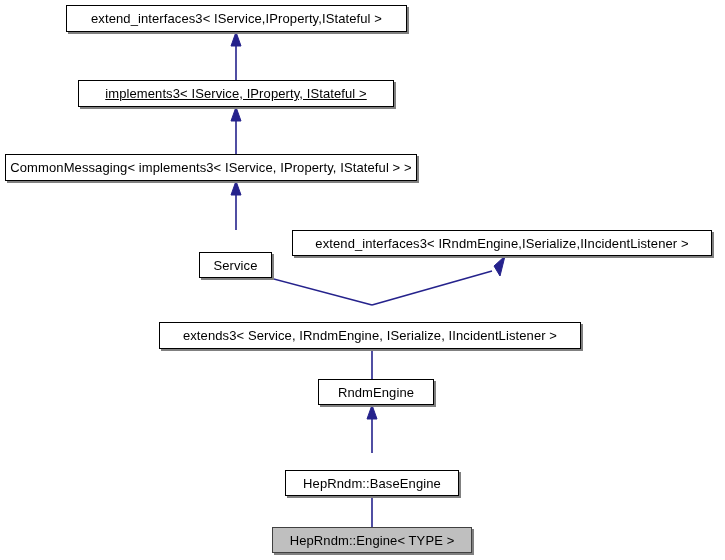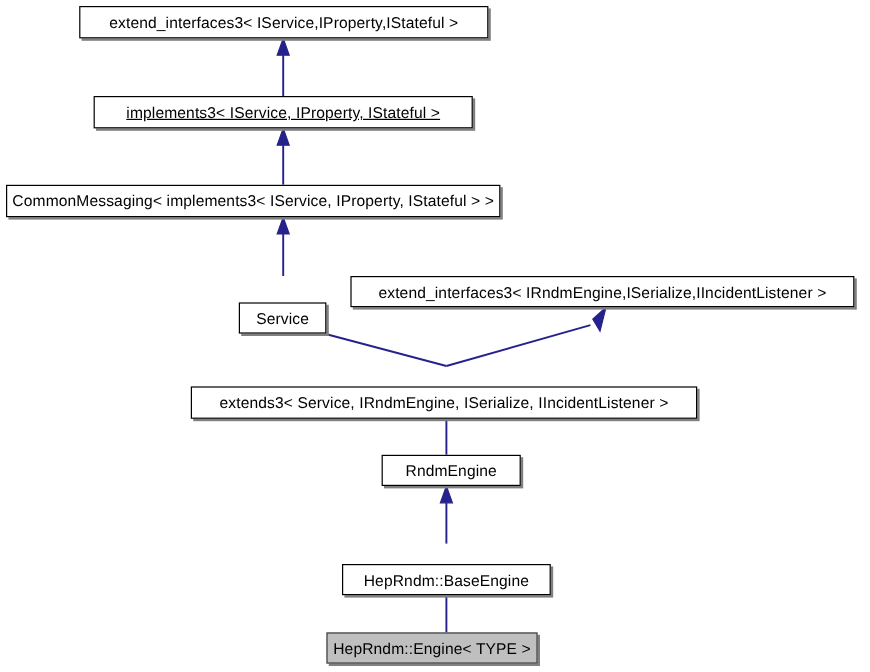--- a/index.html
+++ b/index.html
@@ -106,17 +106,17 @@
       </div>
       <div class="node shadowed" style="left: 159px; top: 322px; width: 422px; height: 27px;">
         <span class="node-label">extends3&lt; Service, IRndmEngine, ISerialize, IIncidentListener &gt;</span>
       </div>
       <div class="node shadowed" style="left: 318px; top: 379px; width: 116px; height: 26px;">
         <span class="node-label">RndmEngine</span>
       </div>
       <div class="node shadowed" style="left: 285px; top: 453px; width: 174px; height: 26px; margin-top: 17px;">
         <span class="node-label">HepRndm::BaseEngine</span>
       </div>
-      <div class="node shadowed highlight" style="left: 272px; top: 527px; width: 176px; height: 26px;">
+      <div class="node shadowed highlight" style="left: 272px; top: 527px; width: 200px; height: 26px;">
         <span class="node-label">HepRndm::Engine&lt; TYPE &gt;</span>
       </div>
     </div>
 </div>
 
 </body></html>

